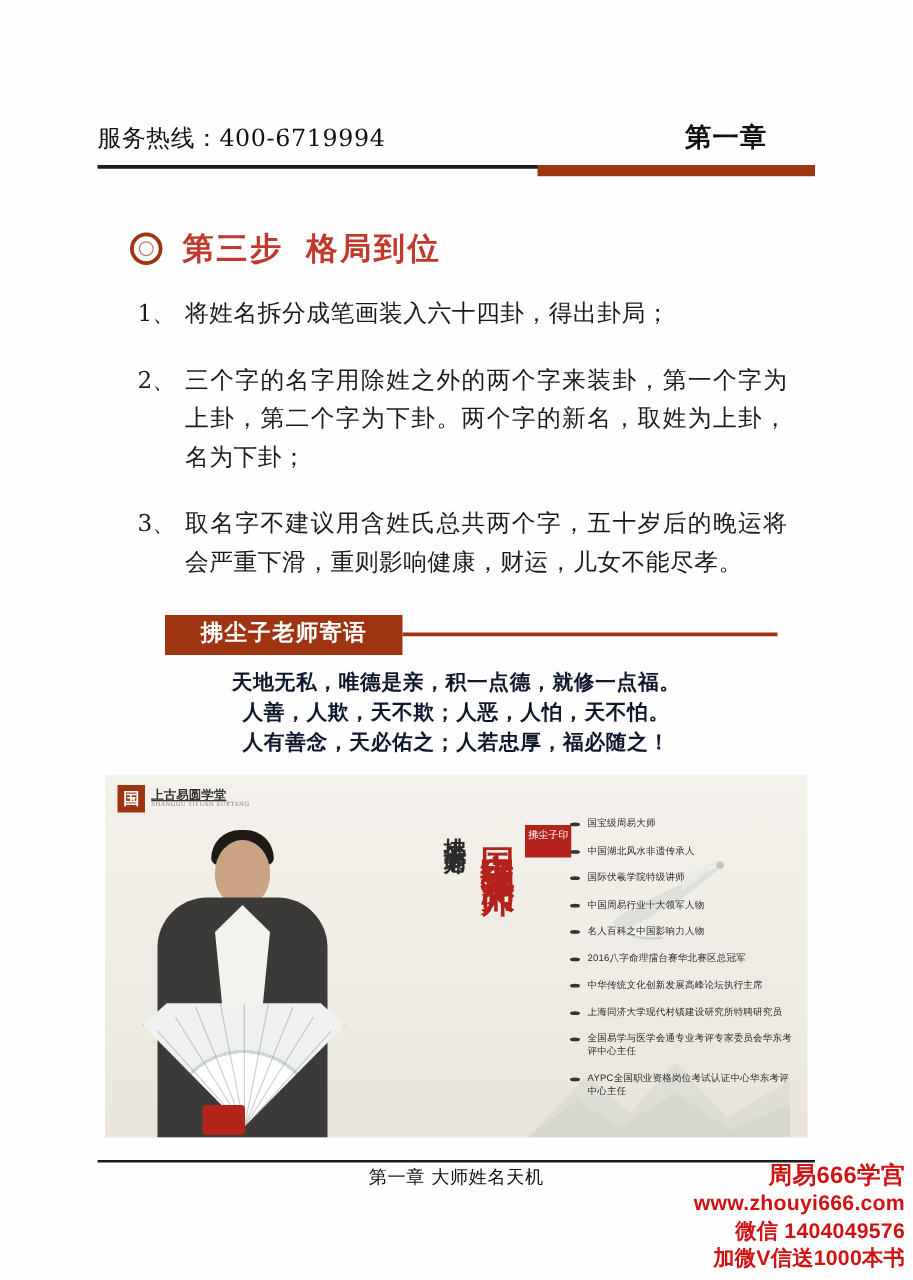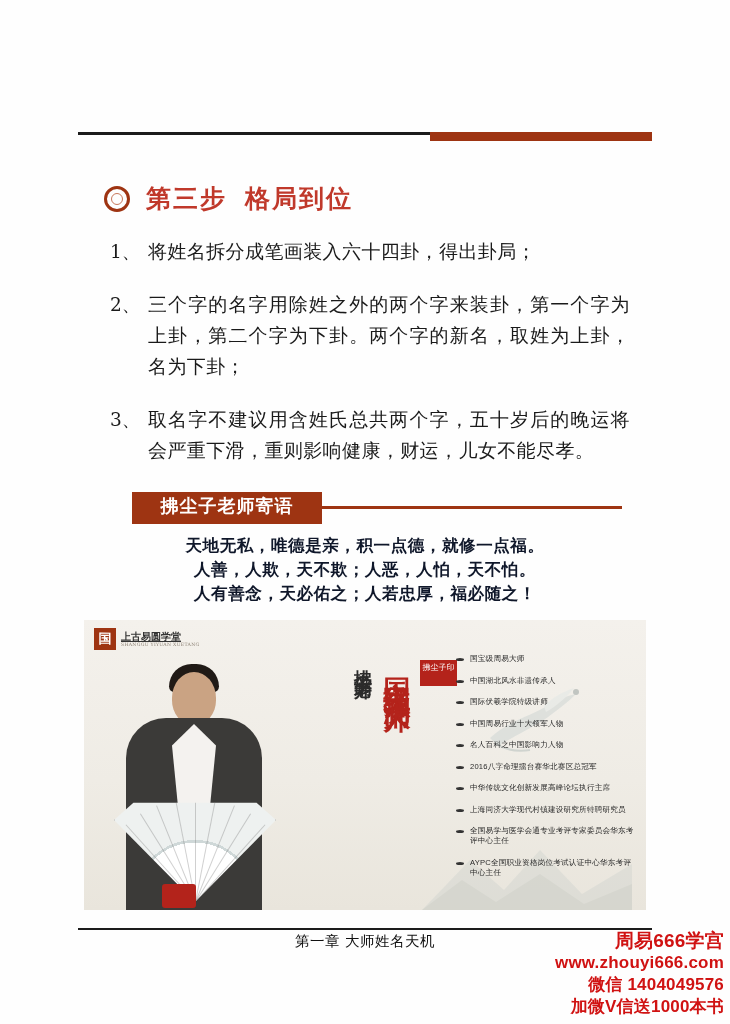--- a/index.html
+++ b/index.html
@@ -251,20 +251,24 @@
     margin-top: 40px;
   }
   .wm div { font-size: 17px; line-height: 22px; letter-spacing: .2px; }
   .wm .big { font-size: 19px; }
 </style>
 </head>
 <body>
 
 <div class="page">
 
+  <div class="header">
+    <div class="hotline">服务热线：400-6719994</div>
+    <div class="chapter-tag">第一章</div>
+  </div>
   <div class="header-rule"></div>
   <div class="header-rule-accent"></div>
 
   <div class="section-head">
     <span class="ring"></span>
     <span class="section-title">
       <span>第三步</span><span class="gap"></span><span>格局到位</span>
     </span>
   </div>
 

